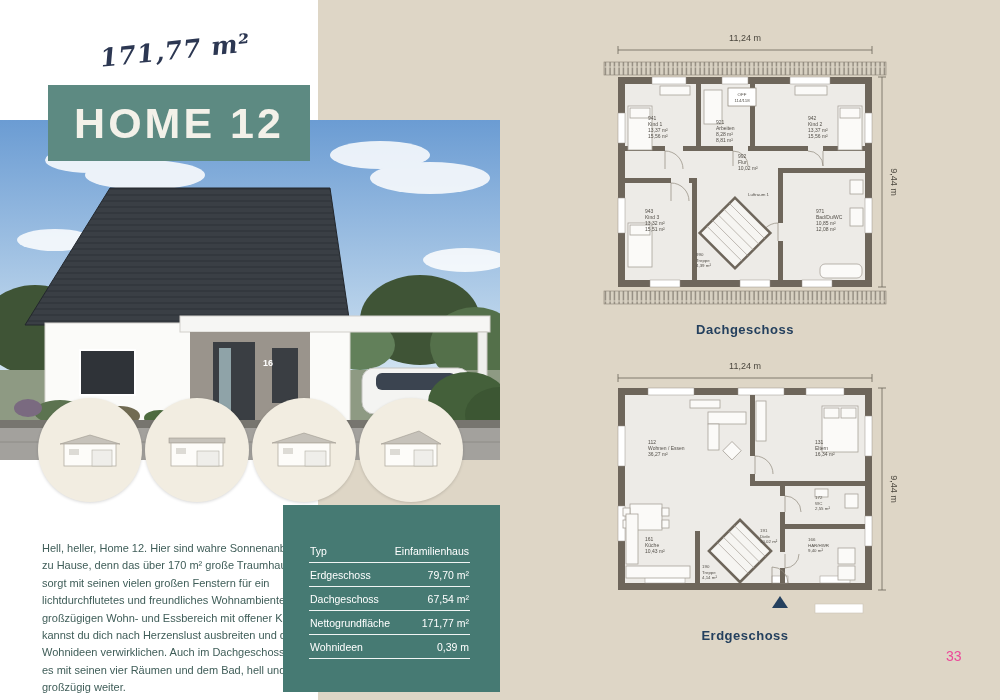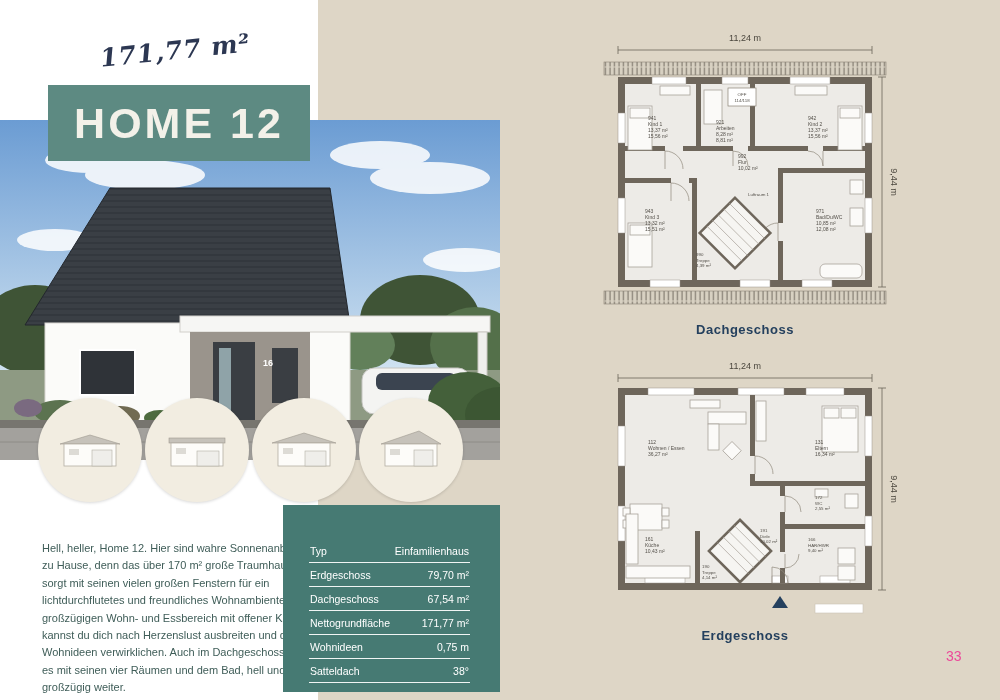--- a/index.html
+++ b/index.html
@@ -173,25 +173,21 @@
     <div class="spec-row">
       <span>Dachgeschoss</span>
       <span class="val">67,54 m²</span>
     </div>
     <div class="spec-row">
       <span>Nettogrundfläche</span>
       <span class="val">171,77 m²</span>
     </div>
     <div class="spec-row">
       <span>Wohnideen</span>
-      <span class="val">0,75 m</span>
-    </div>
-    <div class="spec-row">
-      <span>Satteldach</span>
-      <span class="val">38°</span>
+      <span class="val">0,39 m</span>
     </div>
   </div>
 </div>
 
 <svg id="plan-dg" class="plan" viewBox="0 0 310 322">
   <defs>
     <pattern id="hatch" width="4.5" height="13" patternUnits="userSpaceOnUse">
       <rect width="4.5" height="13" fill="#d8d1c2"></rect>
       <line x1="2" y1="0.5" x2="2" y2="12.5" stroke="#7d766a" stroke-width="1.1"></line>
     </pattern>

